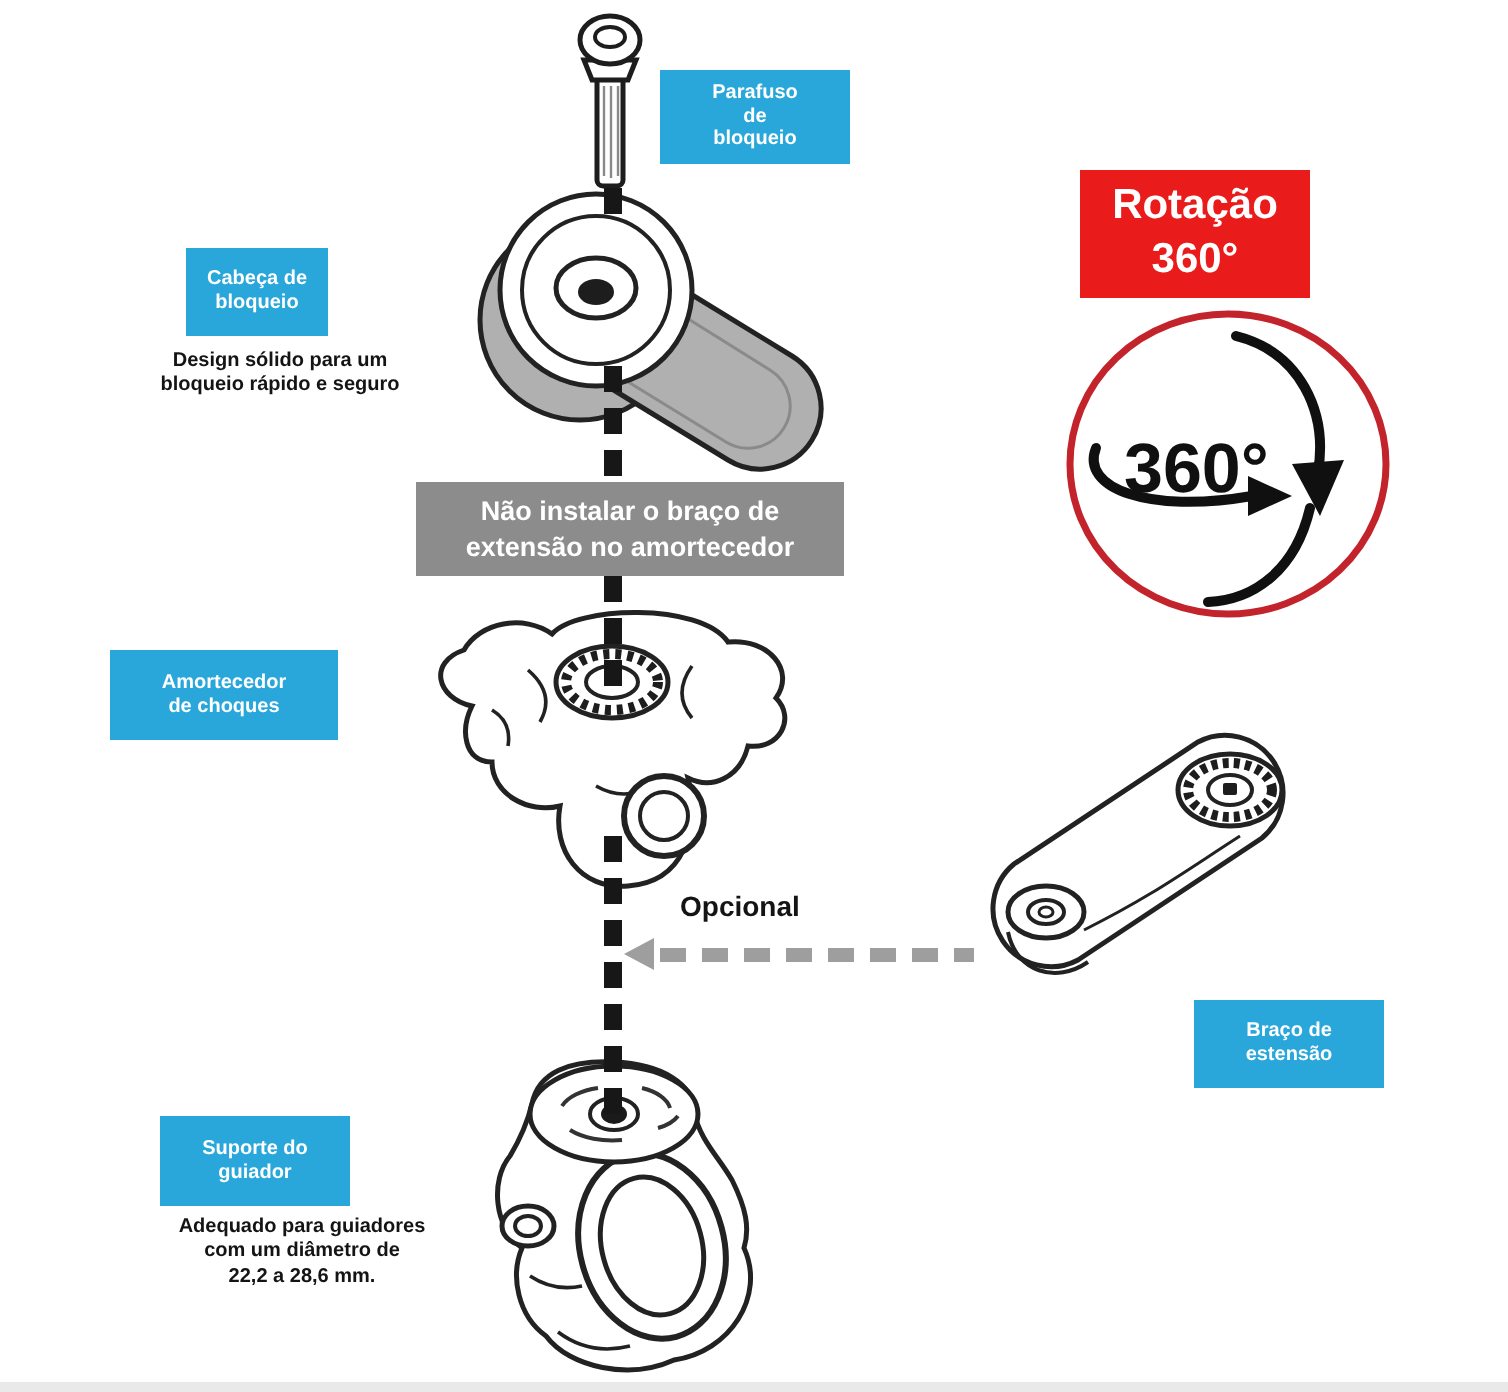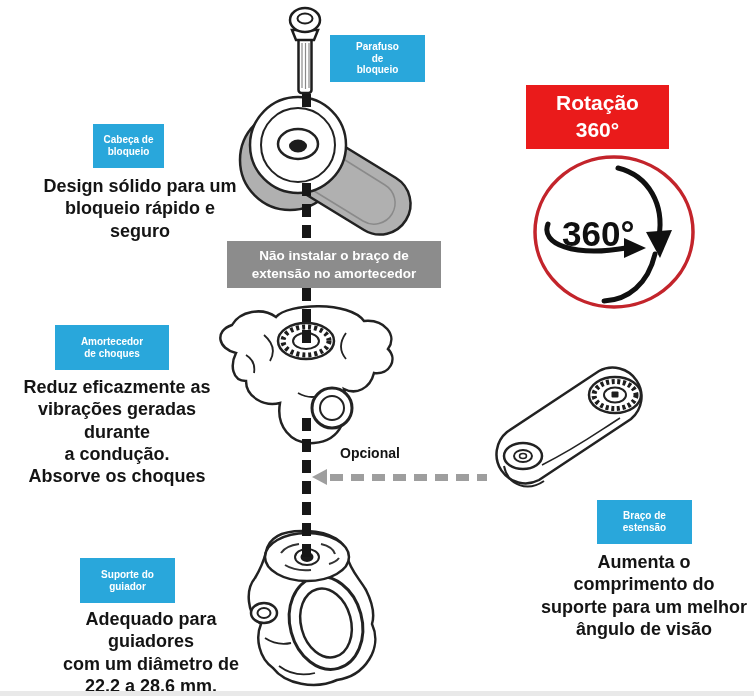--- a/index.html
+++ b/index.html
@@ -7,21 +7,21 @@
     position:relative;width:754px;height:696px;background:#ffffff;overflow:hidden;
     font-family:"Liberation Sans","DejaVu Sans",sans-serif;
   }
   .abs{position:absolute;}
   .label{
     position:absolute;background:#29a7db;color:#ffffff;font-weight:bold;
     font-size:10px;line-height:1.18;display:flex;align-items:center;justify-content:center;
     text-align:center;white-space:pre-line;
   }
   .desc{
-    position:absolute;color:#141414;font-weight:bold;font-size:18px;line-height:1.24;
+    position:absolute;color:#141414;font-weight:bold;font-size:10px;line-height:1.24;
     text-align:center;white-space:pre-line;
   }
   .warnbox{
     position:absolute;background:#8c8c8c;color:#ffffff;font-weight:bold;font-size:13.5px;
     line-height:1.3;display:flex;align-items:center;justify-content:center;text-align:center;
     white-space:pre-line;
   }
   .alertbox{
     position:absolute;background:#ea1b1b;color:#ffffff;font-weight:bold;font-size:21px;
     line-height:1.28;display:flex;align-items:center;justify-content:center;text-align:center;
@@ -140,38 +140,31 @@
 
   <div class="label" style="left:330px;top:35px;width:95px;height:47px;">Parafuso
 de
 bloqueio</div>
 
   <div class="label" style="left:93px;top:124px;width:71px;height:44px;">Cabeça de
 bloqueio</div>
   <div class="desc" style="left:35px;top:175px;width:210px;">Design sólido para um
 bloqueio rápido e seguro</div>
 
-  <div class="warnbox" style="left:208px;top:241px;width:214px;height:47px;margin-left:19px;">Não instalar o braço de
+  <div class="warnbox" style="left:208px;top:241px;width:214px;height:47px;">Não instalar o braço de
 extensão no amortecedor</div>
 
-  <div class="alertbox" style="left:526px;top:85px;width:143px;height:64px;">Rotação
+  <div class="alertbox" style="left:540px;top:85px;width:115px;height:64px;">Rotação
 360°</div>
 
   <div class="label" style="left:55px;top:325px;width:114px;height:45px;">Amortecedor
 de choques</div>
-  <div class="desc" style="left:14px;top:376px;width:206px;">Reduz eficazmente as
-vibrações geradas durante
-a condução.
-Absorve os choques</div>
 
   <div class="label" style="left:597px;top:500px;width:95px;height:44px;">Braço de
 estensão</div>
-  <div class="desc" style="left:540px;top:551px;width:208px;">Aumenta o comprimento do
-suporte para um melhor
-ângulo de visão</div>
 
   <div class="label" style="left:80px;top:558px;width:95px;height:45px;">Suporte do
 guiador</div>
   <div class="desc" style="left:48px;top:608px;width:206px;">Adequado para guiadores
 com um diâmetro de
 22,2 a 28,6 mm.</div>
 
   <div class="bottom-strip"></div>
 </div>
 

